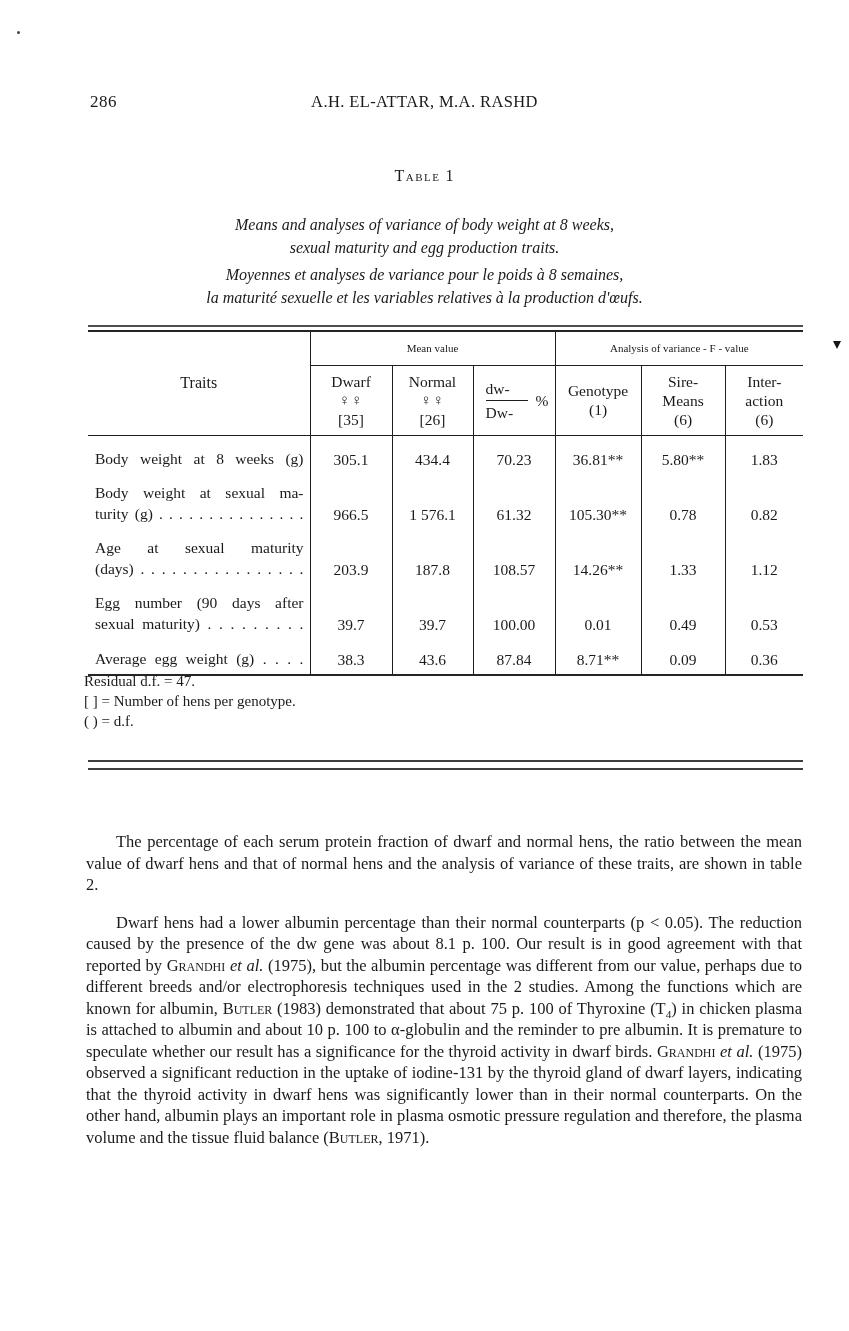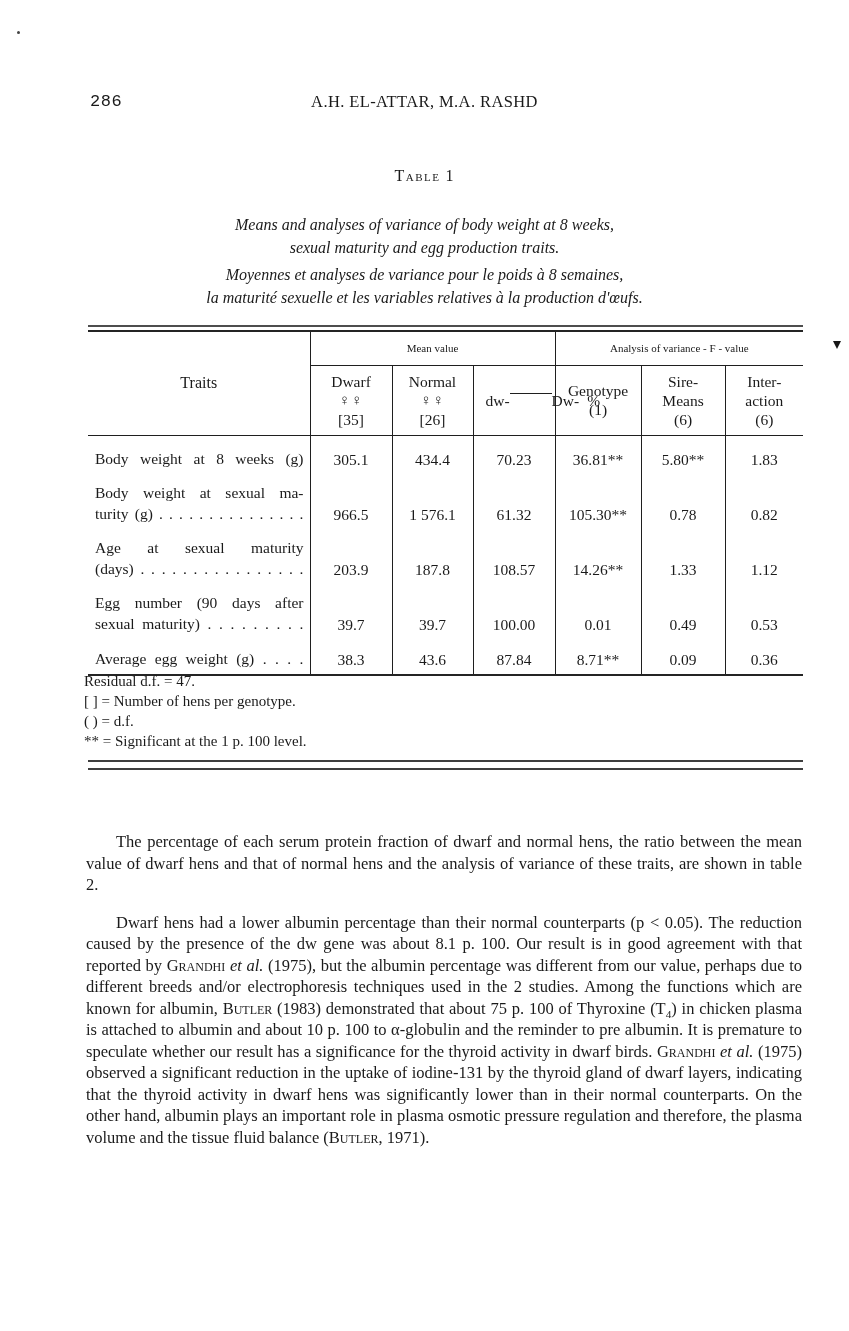--- a/index.html
+++ b/index.html
@@ -10,21 +10,21 @@
     color:#1a1a1a; overflow:hidden; margin:0 auto;
   }
   
   .stray-dot { position:absolute; left:17px; top:31px; width:3px; height:3px; background:#444; border-radius:50%; }
   .stray-mark { position:absolute; left:833px; top:341px; width:0; height:0;
     border-left:4px solid transparent; border-right:4px solid transparent; border-top:8px solid #161616; }
 
   
   .running-head { position:absolute; top:92px; left:0; width:100%; text-align:center;
     font-size:16.5px; letter-spacing:0.4px; }
-  .page-number { position:absolute; left:90px; top:0; font-size:17px; letter-spacing:0.5px;font-family:Liberation Mono, monospace; }
+  .page-number { position:absolute; left:90px; top:0; font-size:17px; letter-spacing:0.5px; }
 
   
   .table-label { position:absolute; top:167px; left:0; width:100%; text-align:center;
     font-size:16px; letter-spacing:1px; }
   .table-label .sc { font-variant:small-caps; letter-spacing:1.5px; }
   .caption { position:absolute; left:0; width:100%; text-align:center; font-style:italic;
     font-size:16px; line-height:23px; }
   .caption-en { top:213px; }
   .caption-fr { top:263px; }
 
@@ -33,21 +33,21 @@
   .rule-double-top { height:7px; border-top:2px solid #4e4e4e; border-bottom:2px solid #242424; }
   table { border-collapse:collapse; width:715px; table-layout:fixed; }
   th, td { font-weight:normal; }
   .br  { border-right:1.5px solid #1f1f1f; }
   .bb  { border-bottom:1.5px solid #1f1f1f; }
   thead .group-th { height:33px; text-align:center; vertical-align:middle; font-size:11px; }
   thead .sub-th { height:70px; text-align:center; vertical-align:middle; font-size:15.5px; line-height:19px; }
   thead .traits-th { text-align:center; vertical-align:middle; font-size:16px; }
   .sym { font-size:15px; letter-spacing:1px; }
   .ratio { display:flex; align-items:center; justify-content:flex-start; gap:8px; padding-left:12px; }
-  .frac { display:inline-flex; align-items:flex-start; }
+  .frac { display:inline-flex; flex-direction:column; align-items:flex-start; }
   .fline { width:42px; border-top:1.5px solid #1f1f1f; margin:2px 0; }
   tbody td { vertical-align:bottom; padding-bottom:13px; font-size:15.5px; }
   tbody td.num { text-align:center; }
   tbody td.trait-cell { padding-left:7px; padding-right:6px; }
   .trait-line { text-align:justify; text-align-last:justify; font-size:15.5px; line-height:21px; }
   tbody tr:nth-child(1) { height:47px; }
   tbody tr:nth-child(2) { height:53px; }
   tbody tr:nth-child(3) { height:49px; }
   tbody tr:nth-child(4) { height:49px; }
   tbody tr:nth-child(5) { height:28px; }
@@ -211,21 +211,20 @@
             <td class="num">0.36</td>
           </tr>
         </tbody>
     </table>
   </div>
 
   <div class="footnotes">
     <div class="fn">Residual d.f. = 47.</div>
     <div class="fn">[ ] = Number of hens per genotype.</div>
     <div class="fn">( ) = d.f.</div>
-    <div class="fn">** = Significant at the 1 p. 100 level.</div>
   </div>
 
   <div class="rule-double-bottom"></div>
 
   <div class="body-text">
     <p class="para"><span>The percentage of each serum protein fraction of dwarf and normal hens, the ratio between the mean value of dwarf hens and that of normal hens and the analysis of variance of these traits, are shown in table 2.</span></p>
     <p class="para"><span>Dwarf hens had a lower albumin percentage than their normal counterparts (p &lt; 0.05). The reduction caused by the presence of the dw gene was about 8.1 p. 100. Our result is in good agreement with that reported by </span><span class="sc">Grandhi</span><span> </span><span class="it">et al.</span><span> (1975), but the albumin percentage was different from our value, perhaps due to different breeds and/or electrophoresis techniques used in the 2 studies. Among the functions which are known for albumin, </span><span class="sc">Butler</span><span> (1983) demonstrated that about 75 p. 100 of Thyroxine (T</span><span class="subscript">4</span><span>) in chicken plasma is attached to albumin and about 10 p. 100 to α-globulin and the reminder to pre albumin. It is premature to speculate whether our result has a significance for the thyroid activity in dwarf birds. </span><span class="sc">Grandhi</span><span> </span><span class="it">et al.</span><span> (1975) observed a significant reduction in the uptake of iodine-131 by the thyroid gland of dwarf layers, indicating that the thyroid activity in dwarf hens was significantly lower than in their normal counterparts. On the other hand, albumin plays an important role in plasma osmotic pressure regulation and therefore, the plasma volume and the tissue fluid balance (</span><span class="sc">Butler</span><span>, 1971).</span></p>
   </div>
 
 </div>

